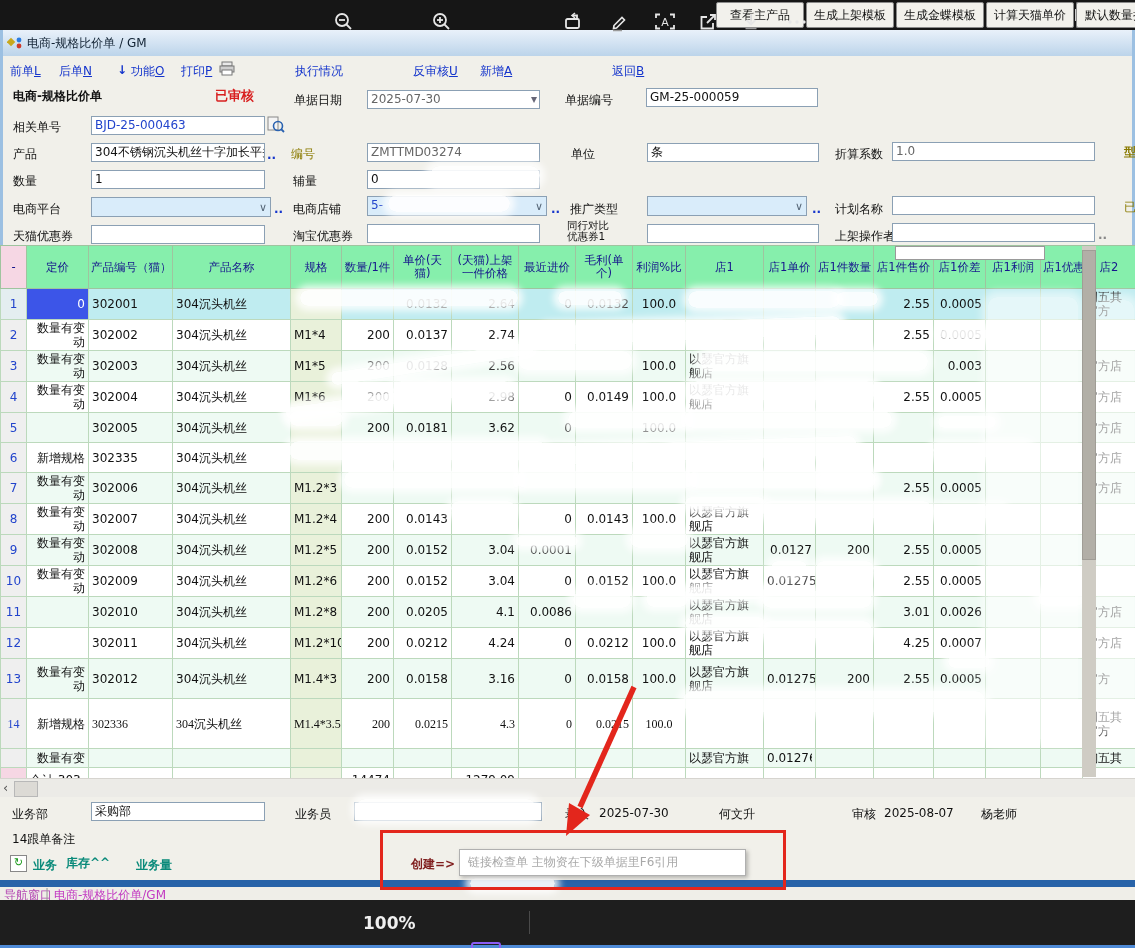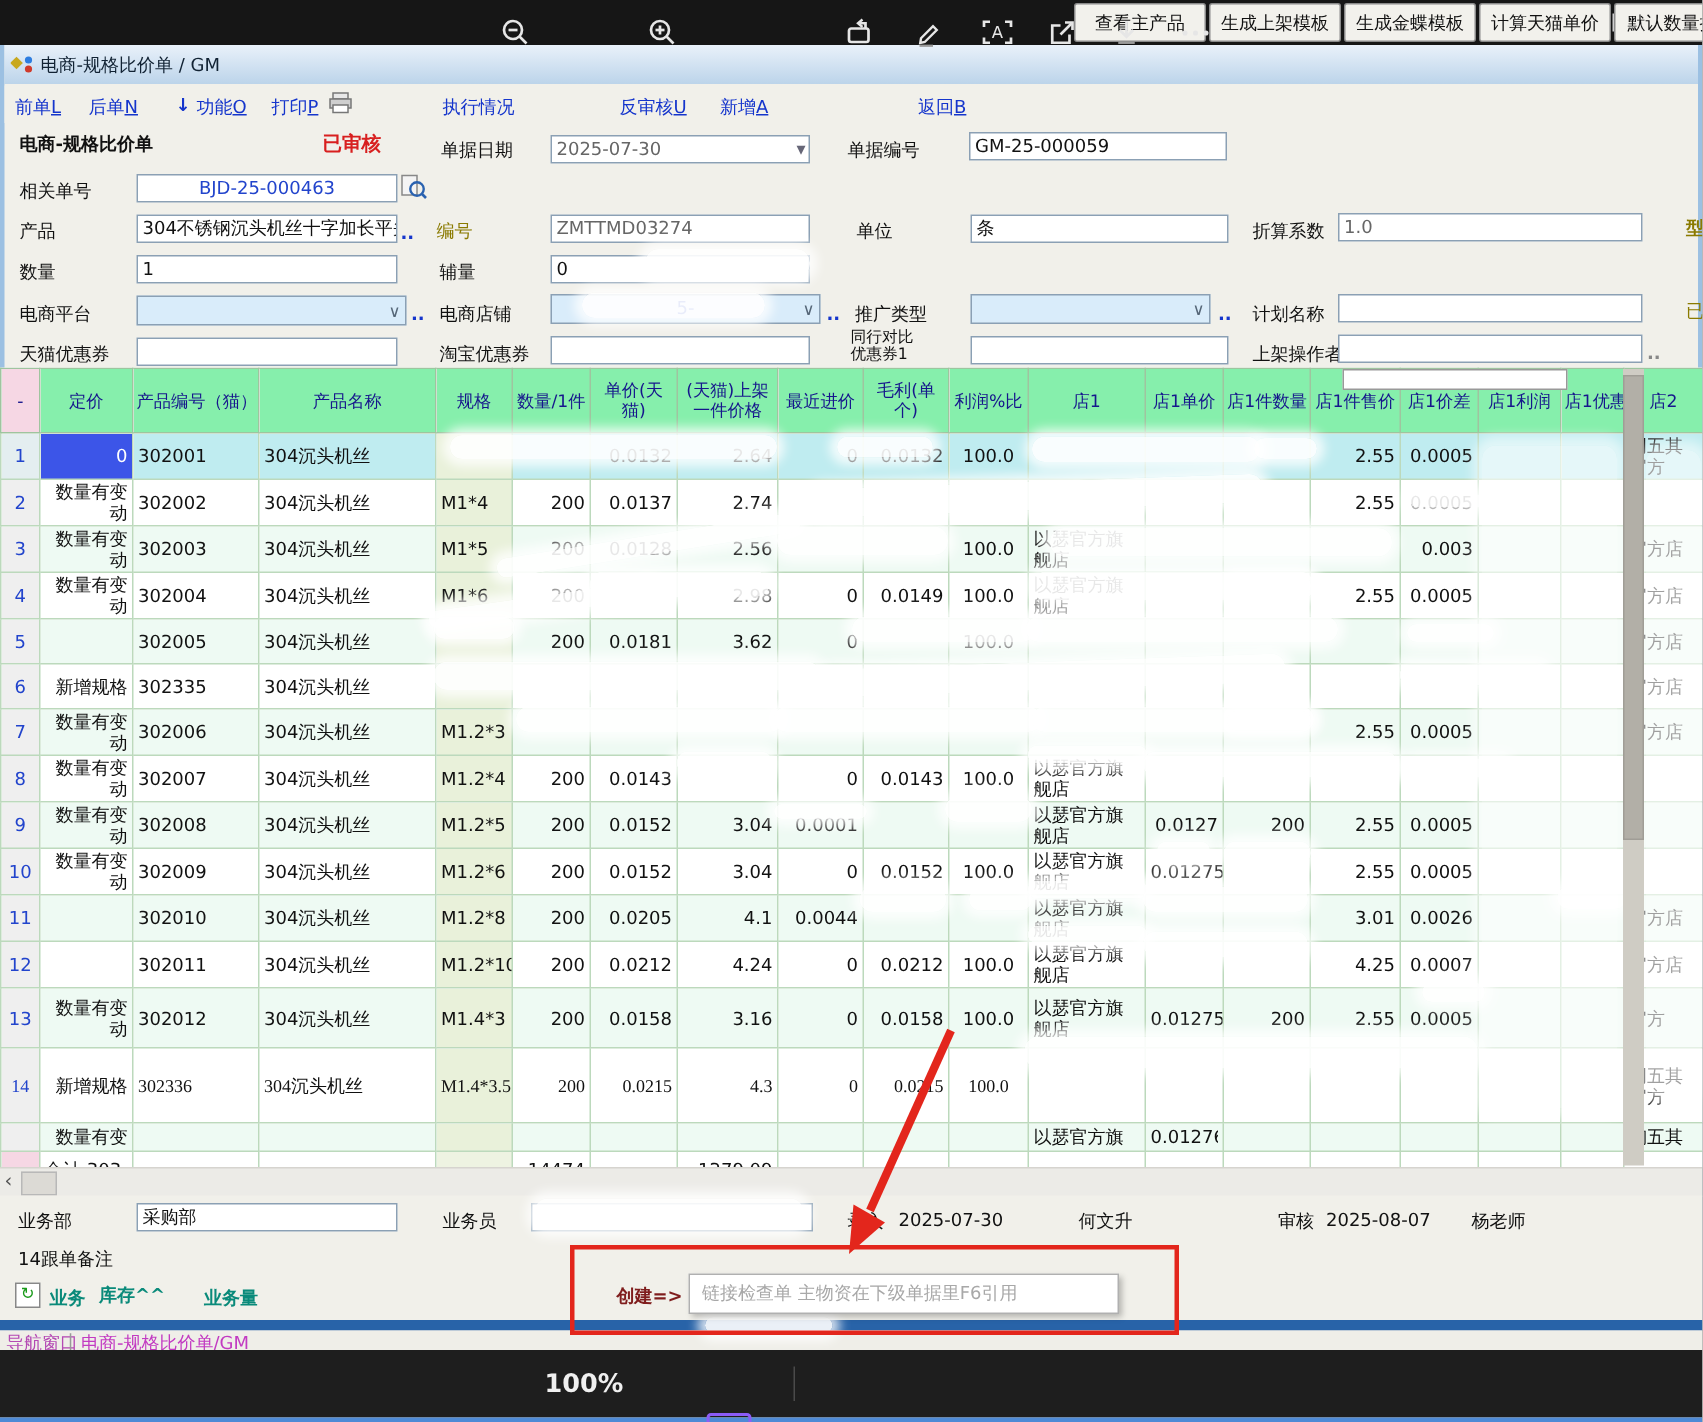--- a/index.html
+++ b/index.html
@@ -25,21 +25,21 @@
   
   .lbl{position:absolute;font-size:12px;color:#111;white-space:nowrap;}
   .olive{color:#8a7a00;}
   .field{position:absolute;height:17px;background:#fff;border:1px solid #8ba0b4;font-size:12px;
     line-height:16px;padding:0 3px;overflow:hidden;white-space:nowrap;}
   .combo{position:absolute;height:18px;background:#d9ecfa;border:1px solid #8ba0b4;font-size:12px;line-height:17px;padding:0 3px;overflow:hidden;white-space:nowrap;}
   .combo .arr{position:absolute;right:3px;top:1px;color:#567;font-size:11px;}
   .dots{position:absolute;color:#1535cc;font-weight:bold;font-size:12px;cursor:pointer;}
   .redstat{position:absolute;color:#d81f1f;font-weight:bold;font-size:13px;}
   .graytxt{color:#666;}
-  .bluetxt{color:#2244cc;text-align:center;}
+  .bluetxt{color:#2244cc;}
   
   #gridwrap{left:0;top:245px;width:1135px;height:533px;overflow:hidden;background:#fff;}
   table.grid{border-collapse:collapse;table-layout:fixed;width:1135px;}
   .grid th{background:#86efac;color:#16168c;font-weight:normal;font-size:11.5px;line-height:13px;
     border:1px solid #9fc49f;padding:0 2px;text-align:center;overflow:hidden;white-space:nowrap;height:42px;}
   .grid th.wrapok{white-space:normal;}
   .grid th:first-child{background:#f6d7e4;}
   .grid td{border:1px solid #bcd9bc;font-size:12px;line-height:14px;padding:1px 3px;overflow:hidden;vertical-align:middle;}
   .grid tbody tr:nth-child(odd) td{background:#eefaf3;}
   .grid tbody tr:nth-child(even) td{background:#ffffff;}
@@ -858,21 +858,21 @@
             <td>
               <div class="cwrap">200</div>
             </td>
             <td>
               <div class="cwrap">0.0205</div>
             </td>
             <td>
               <div class="cwrap">4.1</div>
             </td>
             <td>
-              <div class="cwrap">0.0044</div>
+              <div class="cwrap">0.0086</div>
             </td>
             <td>
               <div class="cwrap"></div>
             </td>
             <td>
               <div class="cwrap"></div>
             </td>
             <td>
               <div class="cwrap">以瑟官方旗舰店</div>
             </td>

